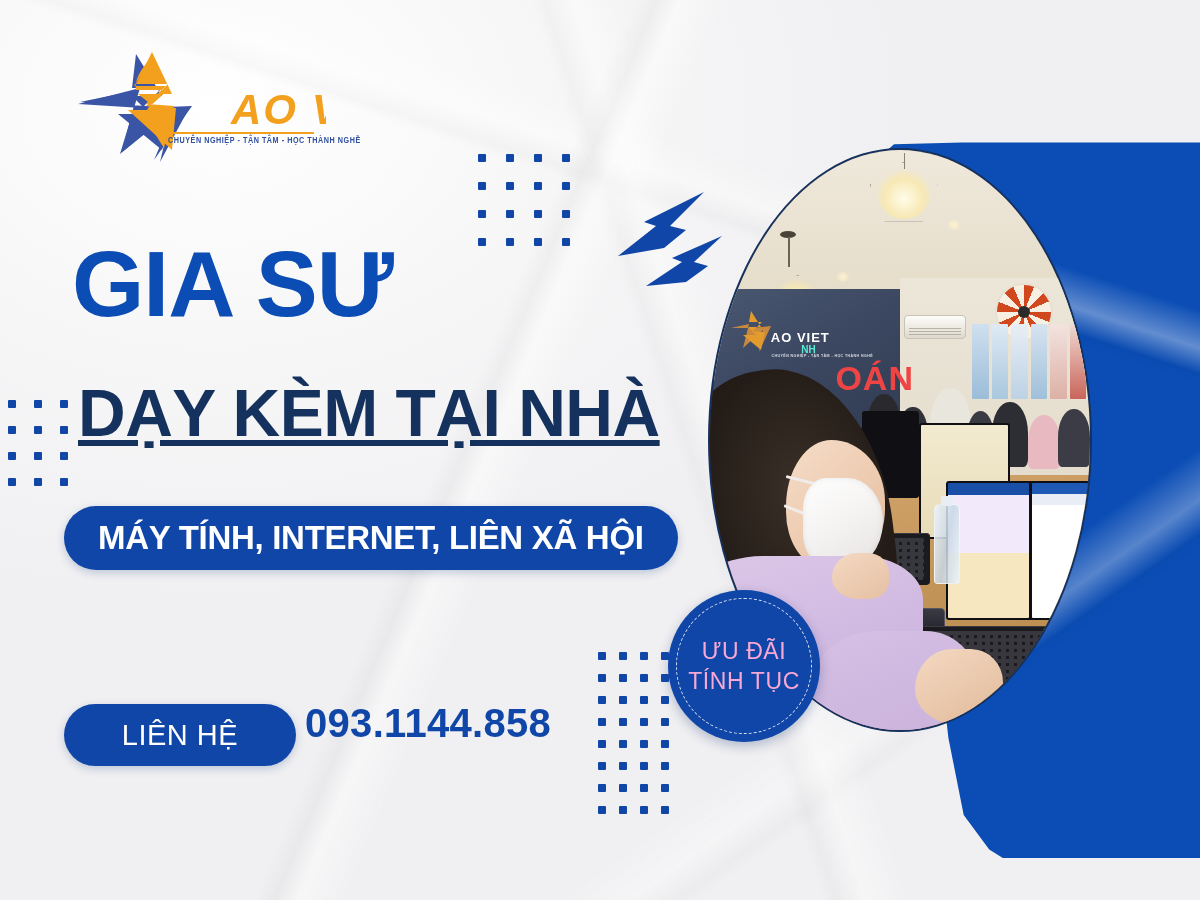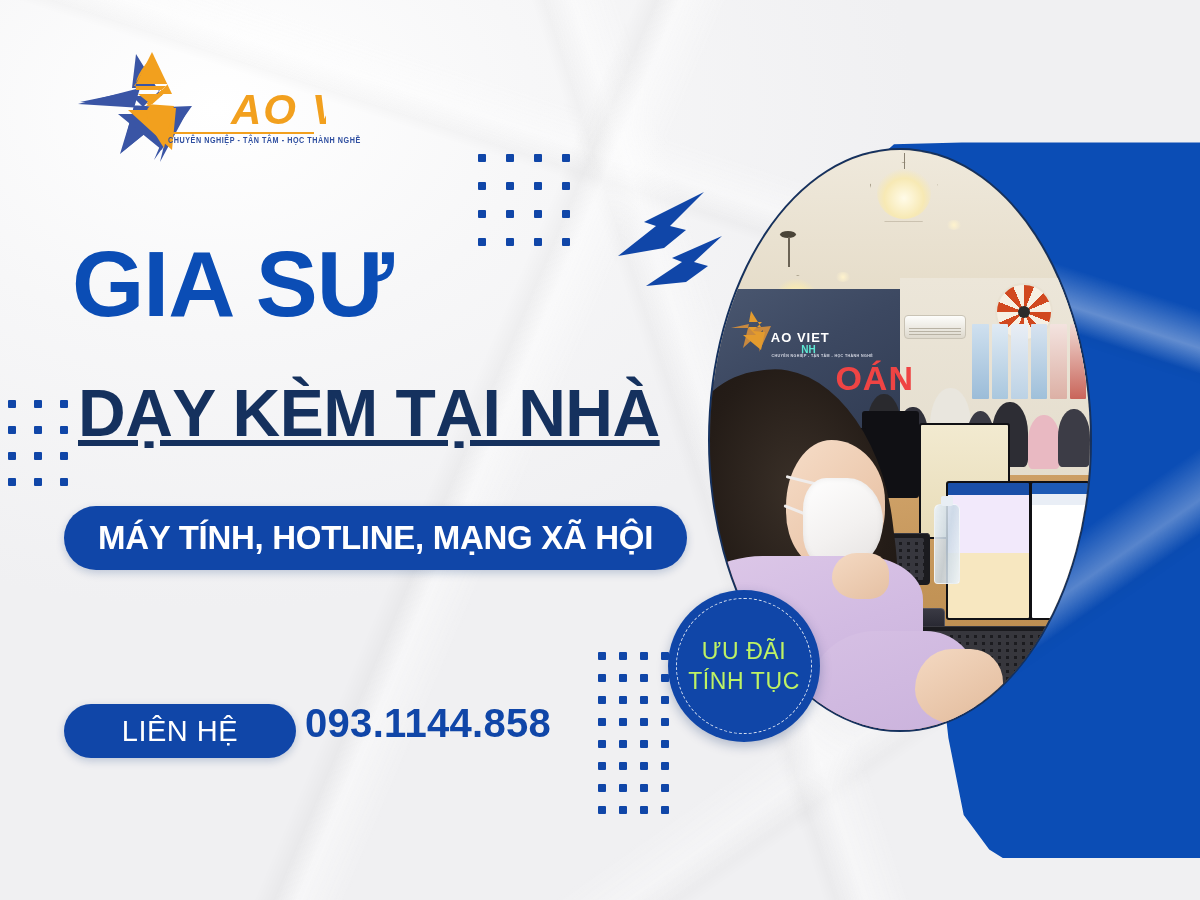--- a/index.html
+++ b/index.html
@@ -76,21 +76,21 @@
     background:#1046A8;border-radius:34px;
     box-shadow:0 3px 9px rgba(10,50,120,.22);
   }
   .pill-services span{
     color:#ffffff;font-size:33px;font-weight:800;letter-spacing:-.3px;white-space:nowrap;
   }
 
   
   .btn-contact{
     position:absolute;left:64px;top:704px;
-    width:232px;height:54px;border-radius:32px;
+    width:232px;height:62px;border-radius:32px;
     background:#1046A8;border:none;cursor:pointer;
     display:flex;align-items:center;justify-content:center;
     box-shadow:0 3px 9px rgba(10,50,120,.22);
   }
   .btn-contact span{color:#fff;font-size:29px;font-weight:400;letter-spacing:.5px;}
   .hotline{position:absolute;left:305px;top:700px;}
   .hotline .hl-label{
     font-size:27px;font-weight:800;color:#1046A8;letter-spacing:.6px;line-height:1.18;
   }
   .hotline .hl-number{
@@ -205,21 +205,21 @@
     position:absolute;left:668px;top:590px;width:152px;height:152px;
     border-radius:50%;background:#1046A8;
     display:flex;flex-direction:column;align-items:center;justify-content:center;
     box-shadow:0 4px 12px rgba(8,40,100,.28);
   }
   .badge-offer:after{
     content:"";position:absolute;inset:8px;border-radius:50%;
     border:1.5px dashed rgba(255,255,255,.85);
   }
   .badge-offer span{
-    position:relative;z-index:2;color:#bef264;font-size:23px;font-weight:400;
+    position:relative;z-index:2;color:#f9a8d4;font-size:23px;font-weight:400;
     letter-spacing:.6px;line-height:1.32;text-align:center;white-space:nowrap;
   }
 
   
   .bolts{position:absolute;left:612px;top:186px;width:116px;height:118px;}
 
   
   .dots{position:absolute;display:grid;}
   .dots i{background:#1046A8;border-radius:1px;display:block;}
   #dots-top{left:478px;top:154px;grid-template-columns:repeat(4,8px);gap:20px;}
@@ -248,21 +248,21 @@
       <text x="155" y="74" font-family="Liberation Sans, sans-serif" font-size="42" font-weight="700" font-style="italic" fill="#F2A01E" letter-spacing="2">AO VIET</text>
     </svg>
     <div class="logo-rule"></div>
     <div class="logo-tag">CHUYÊN NGHIỆP - TẬN TÂM - HỌC THÀNH NGHỀ</div>
   </div>
 
   <div class="h-gia">GIA SƯ</div>
   <div class="h-day">DẠY KÈM TẠI NHÀ</div>
 
   <div class="pill-services">
-    <span>MÁY TÍNH, HOTLINE, MẠNG XÃ HỘI</span>
+    <span>MÁY TÍNH, INTERNET, LIÊN XÃ HỘI</span>
   </div>
 
   <button class="btn-contact">
     <span>LIÊN HỆ</span>
   </button>
   <div class="hotline">
     <div class="hl-number">093.1144.858</div>
   </div>
 
   <div class="photo-wrap">

